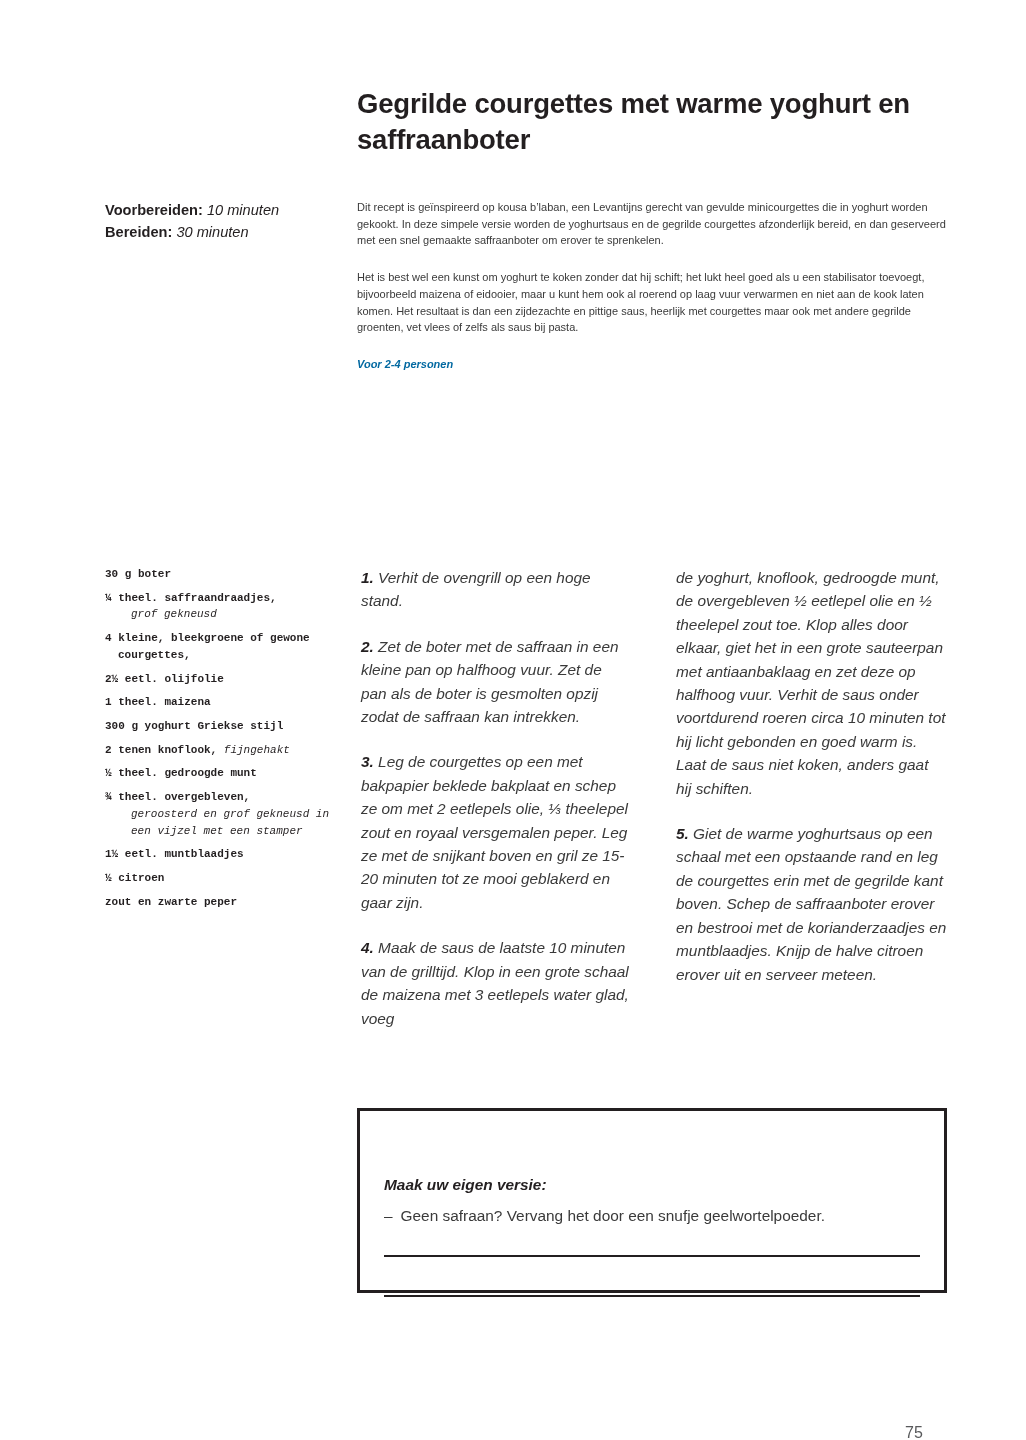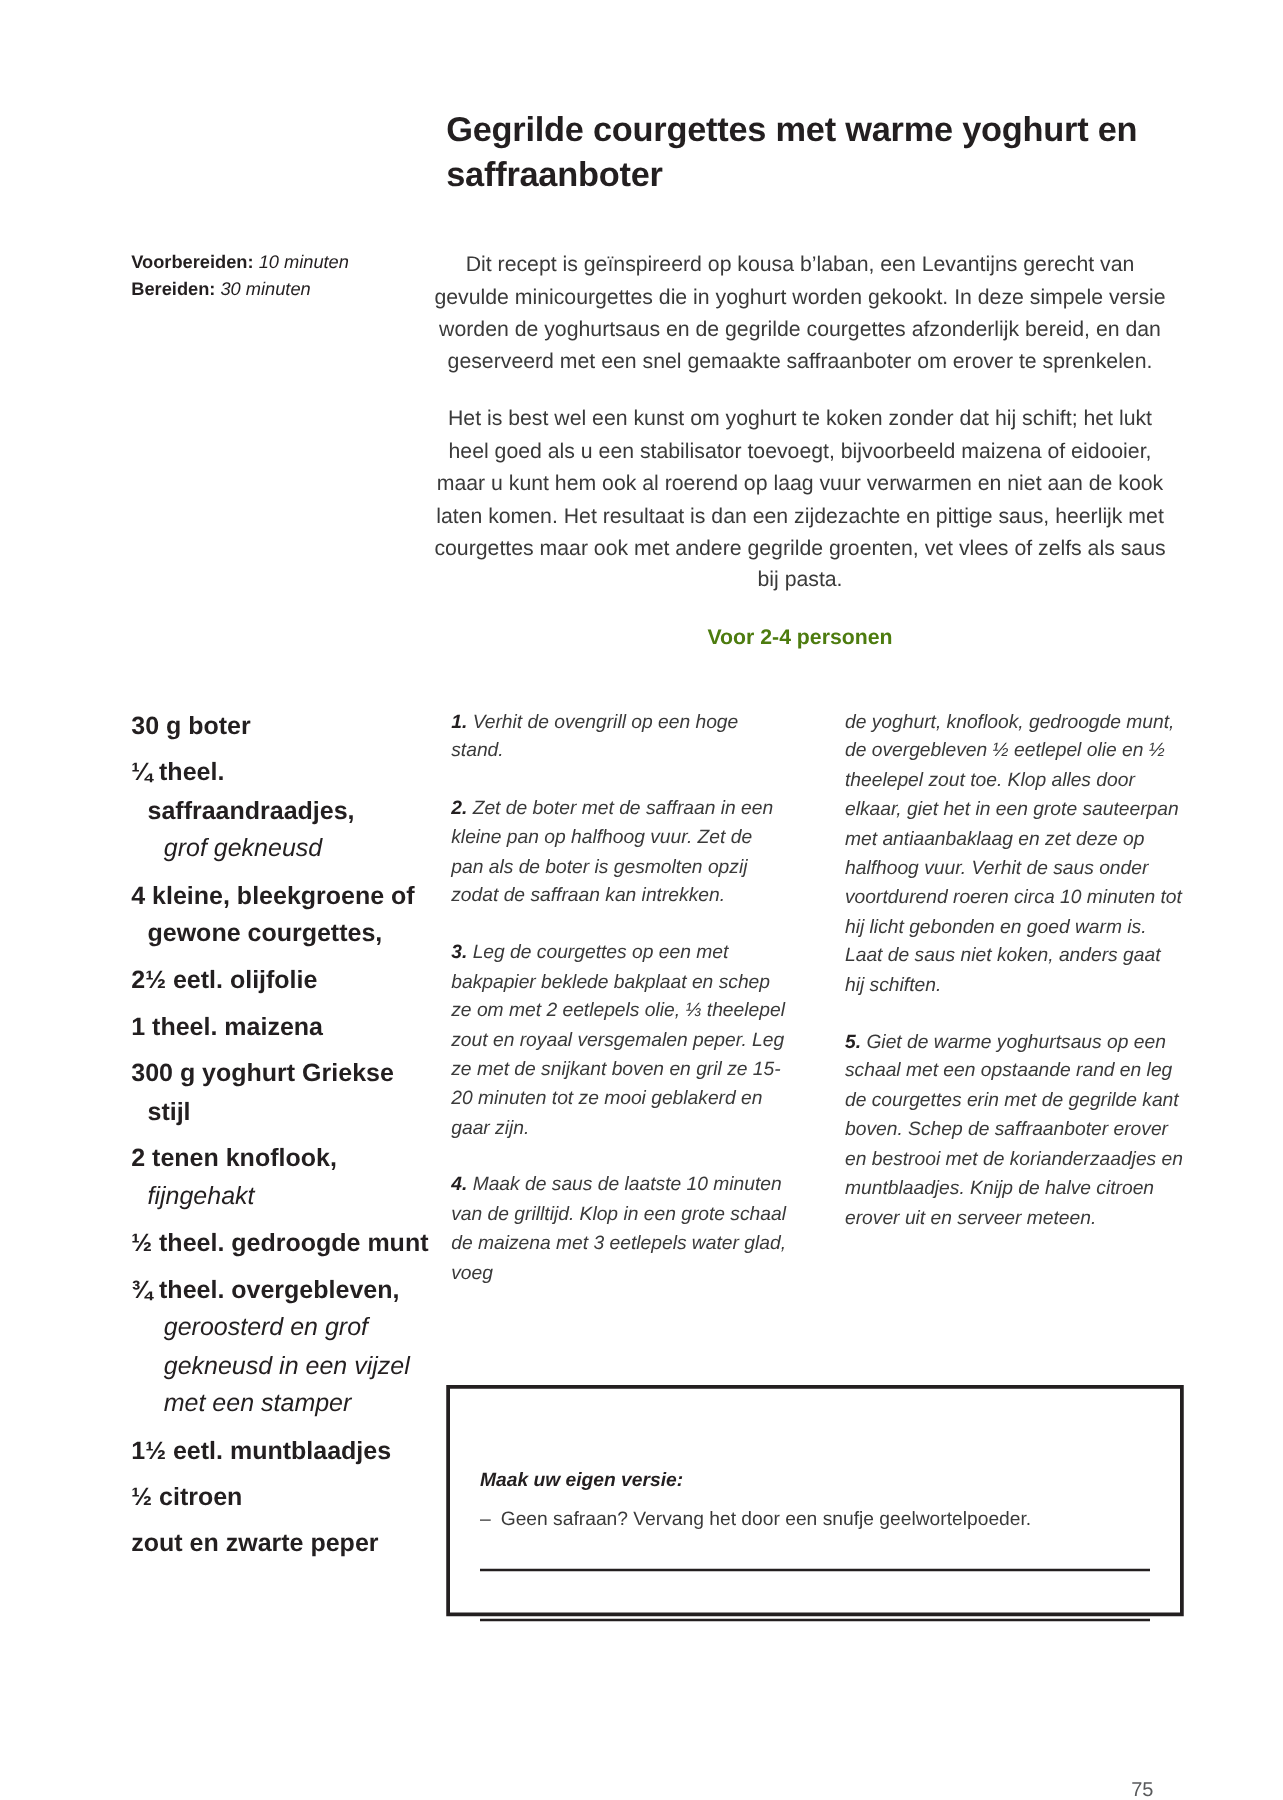--- a/index.html
+++ b/index.html
@@ -43,44 +43,45 @@
     font-size: 14.6px;
     line-height: 1.5;
     color: #231f20;
   }
   .meta .label { font-weight: bold; }
   .meta .value { font-style: italic; }
 
   
   .intro {
     position: absolute;
-    left: 345px;
+    left: 357px;
     top: 199px;
     width: 590px;
-    font-size: 17px;
-    line-height: 1.52;
-    color: #3a3a3a;
-    text-align: center;
+    font-size: 11px;
+    line-height: 1.52;
+    color: #3a3a3a;
   }
   .intro p { margin: 0 0 20px 0; }
   .intro p:last-child { margin-bottom: 0; }
   .serves {
     font-weight: bold;
-    color: #4d7c0f;
+    font-style: italic;
+    color: #0369a1;
   }
 
   
   .ingredients {
     position: absolute;
     left: 105px;
     top: 566px;
     width: 240px;
-    font-size: 20px;
-    line-height: 1.52;
-    color: #231f20;
+    font-size: 11px;
+    line-height: 1.52;
+    color: #231f20;
+    font-family: Liberation Mono, monospace;
   }
   .ing {
     font-weight: bold;
     margin-bottom: 7px;
     padding-left: 13px;
     text-indent: -13px;
   }
   .ing:last-child { margin-bottom: 0; }
   .ing .note {
     display: block;

